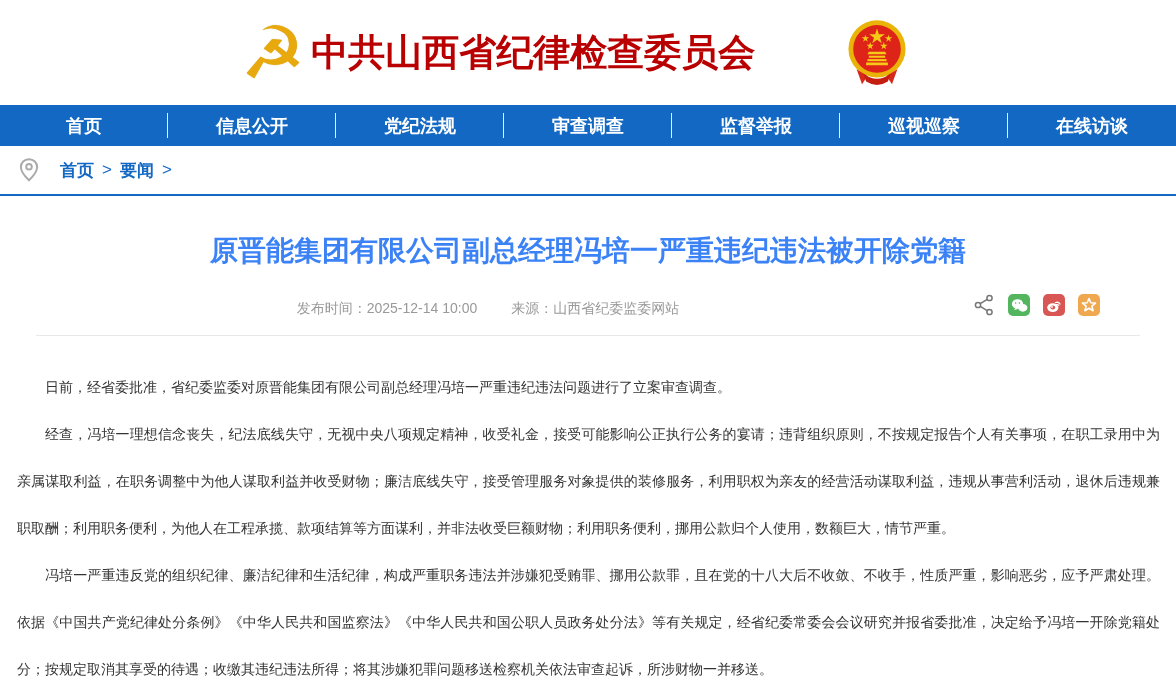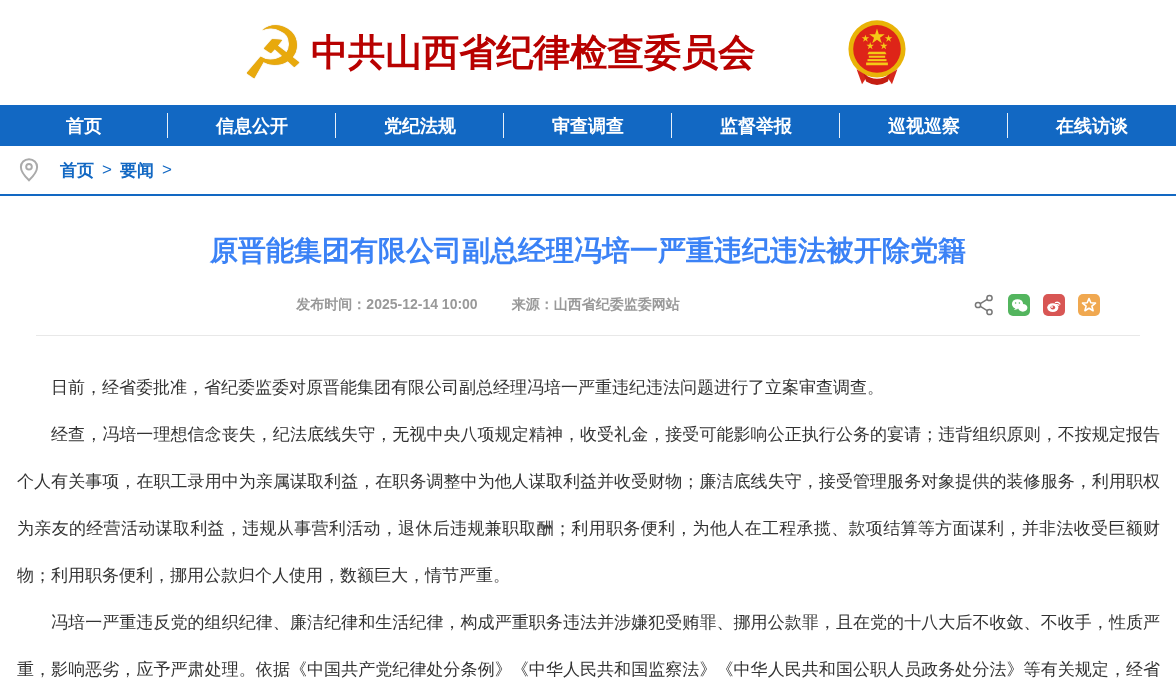--- a/index.html
+++ b/index.html
@@ -48,37 +48,37 @@
   .breadcrumb a{ color:#1268c3; text-decoration:none; cursor:pointer; }
   .crumb-sep{ font-weight:400; }
 
   
   .article{ background:#fff; }
   .article-title{
     margin-top:36px; text-align:center; font-size:28px; font-weight:700; color:#3b82f6;
   }
   .meta-row{
     margin-top:22px; height:26px; position:relative;
-    display:flex; align-items:center; justify-content:center;font-weight:bold;
+    display:flex; align-items:flex-end; justify-content:center;
   }
   .meta-text{ color:#999; font-size:14px; display:flex; gap:34px; transform:translateX(-100px); }
   .share-group{
     position:absolute; right:76px; top:0; height:26px;
     display:flex; align-items:center; gap:13px;
   }
   .share-link{ width:22px; height:24px; cursor:pointer; display:flex; align-items:center; justify-content:center; }
   .share-badge{
     width:22px; height:22px; border-radius:5px; cursor:pointer;
     display:flex; align-items:center; justify-content:center;
   }
   .divider{ border-top:1px solid #e8e8e8; margin:17px 36px 0 36px; }
 
   .article-body{ padding:28px 16px 20px 17px; }
   .article-body p{
-    font-size:17px; line-height:47px; text-align:justify; text-indent:2em; color:#333;
+    font-size:14px; line-height:47px; text-align:justify; text-indent:2em; color:#333;
   }
 </style>
 </head>
 <body>
 
 <header class="site-header">
   <div class="org">
     <span class="party-emblem">☭</span>
     <span class="org-title">中共山西省纪律检查委员会</span>
   </div>

